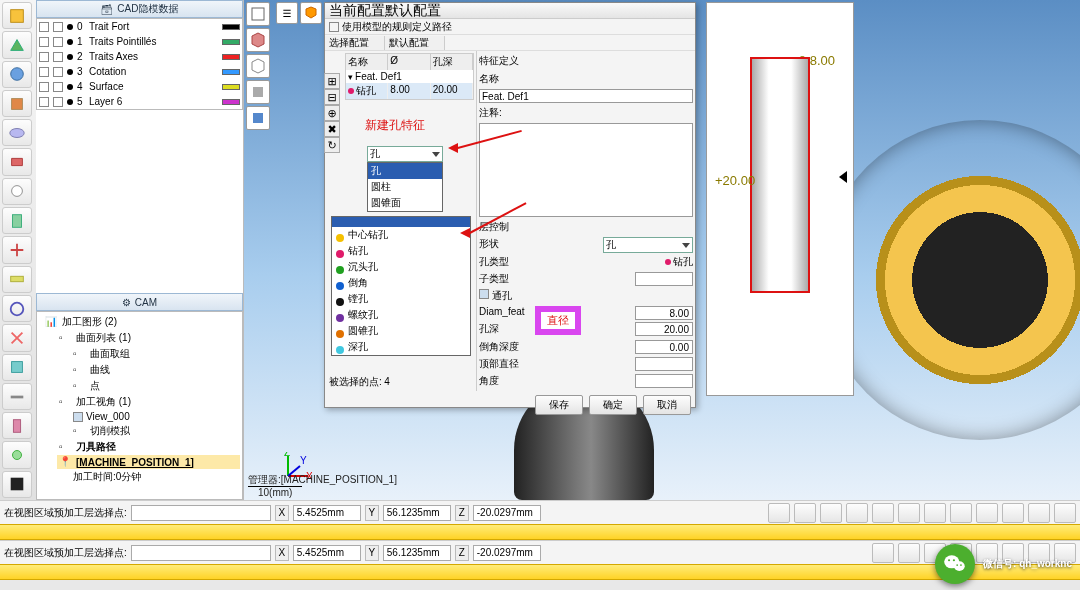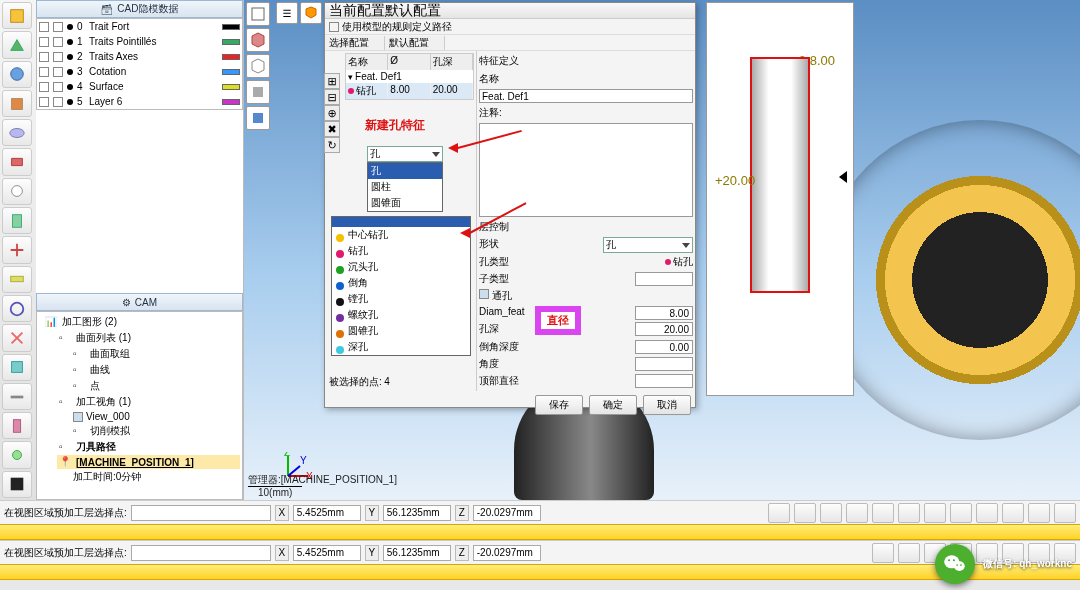--- a/index.html
+++ b/index.html
@@ -46,21 +46,21 @@
 .dd-list div{padding:1px 3px}
 .dd-list .sel{background:#2a5db0;color:#fff}
 .color-list{width:140px;background:#fff;border:1px solid #666;font-size:10px;margin-top:2px}
 .color-list .hdr{height:10px;background:#2a5db0}
 .color-list .item{display:flex;align-items:flex-end;gap:4px;padding:1px 4px}
 .color-list .dot{width:8px;height:8px;border-radius:50%}
 .lbl-box{font-size:10px;padding:1px 0}
 .input-row{display:flex;align-items:flex-start;justify-content:space-between;font-size:10px;height:16px}
 .input-row input{width:58px;height:14px;border:1px solid #999;text-align:right;padding:0 3px;font-size:10px}
 .red-box{border:6px solid #d946ef}
-.annot{position:absolute;color:#d11;font-weight:bold;font-size:13px}
+.annot{position:absolute;color:#d11;font-weight:normal;font-size:13px}
 .arrow-line{position:absolute;background:#d11;height:2px;transform-origin:left center}
 .arrow-head{position:absolute;width:0;height:0;border-top:5px solid transparent;border-bottom:5px solid transparent;border-right:10px solid #d11}
 .preview{position:absolute;left:462px;top:2px;width:148px;height:394px;background:#fff;border:1px solid #999}
 .prev-rect{margin:54px auto 0;width:60px;height:236px;border:2px solid #d11;position:relative;background:linear-gradient(90deg,#aaa,#fff 30%,#fff 70%,#aaa)}
 .dim-text{position:absolute;font-size:13px;color:#8a7a00}
 .tri-ptr{position:absolute;width:0;height:0;border-top:6px solid transparent;border-bottom:6px solid transparent;border-right:8px solid #000}
 .footer-btns{display:flex;justify-content:flex-end;gap:6px;padding:4px}
 .footer-btns button{width:48px;height:20px;background:linear-gradient(#fdfdfd,#e4e4e4);border:1px solid #999;border-radius:2px;font-size:10px;cursor:pointer}
 .ring{position:absolute;right:-60px;top:120px;width:320px;height:320px;border-radius:50%;background:radial-gradient(circle,#222 0 30%,#f4c54e 30% 42%,#b8901a 42% 46%,rgba(0,0,0,0) 46%);box-shadow:inset 0 0 20px rgba(0,0,0,.4)}
 .pedestal{position:absolute;left:270px;bottom:0;width:140px;height:120px;background:linear-gradient(90deg,#222,#777 45%,#888 55%,#222);border-radius:70px 70px 8px 8px}
@@ -449,25 +449,25 @@
             <div class="input-row">
                 <span>孔深</span>
                 <input class="red-box" value="20.00" style="">
               </div>
           </div>
           <div class="input-row">
               <span>倒角深度</span>
               <input value="0.00" style="">
             </div>
           <div class="input-row">
+              <span>顶部直径</span>
+              <input style="">
+            </div>
+          <div class="input-row">
               <span>角度</span>
-              <input style="">
-            </div>
-          <div class="input-row">
-              <span>顶部直径</span>
               <input style="">
             </div>
         </div>
       </div>
       <div class="footer-btns">
         <button>保存</button>
         <button>确定</button>
         <button>取消</button>
       </div>
     </div>

